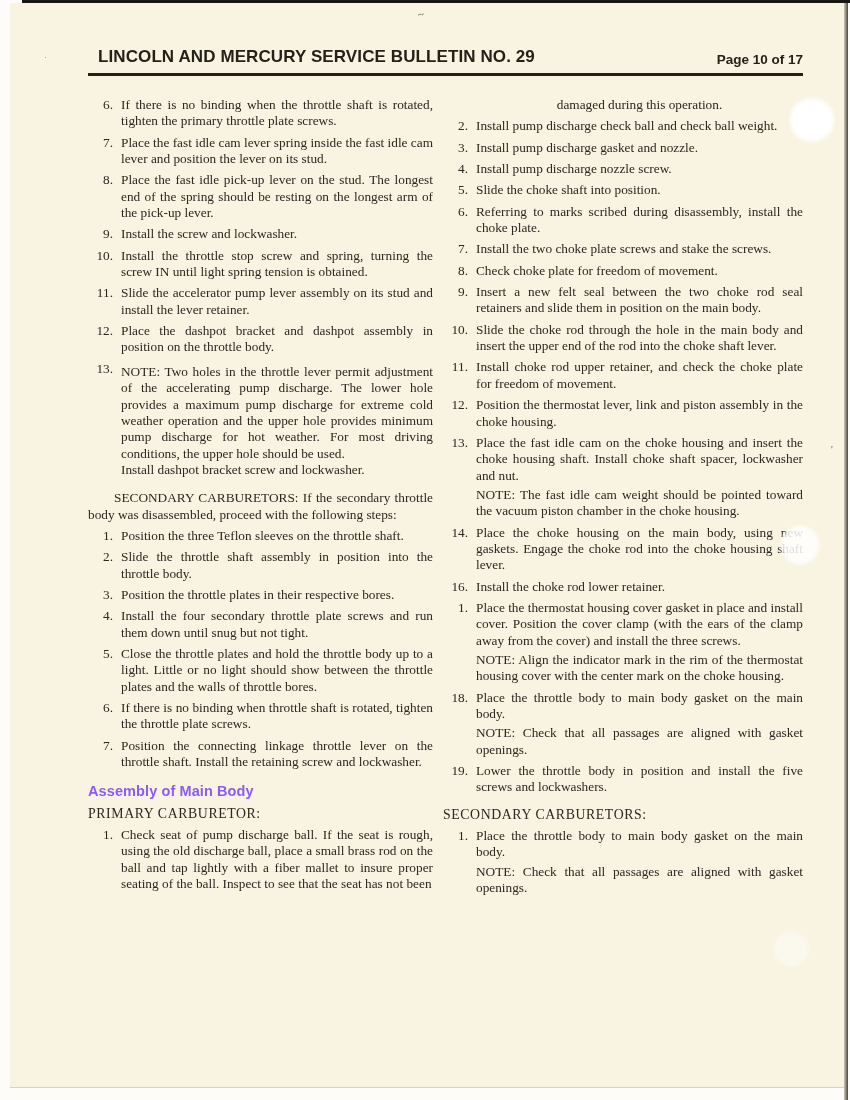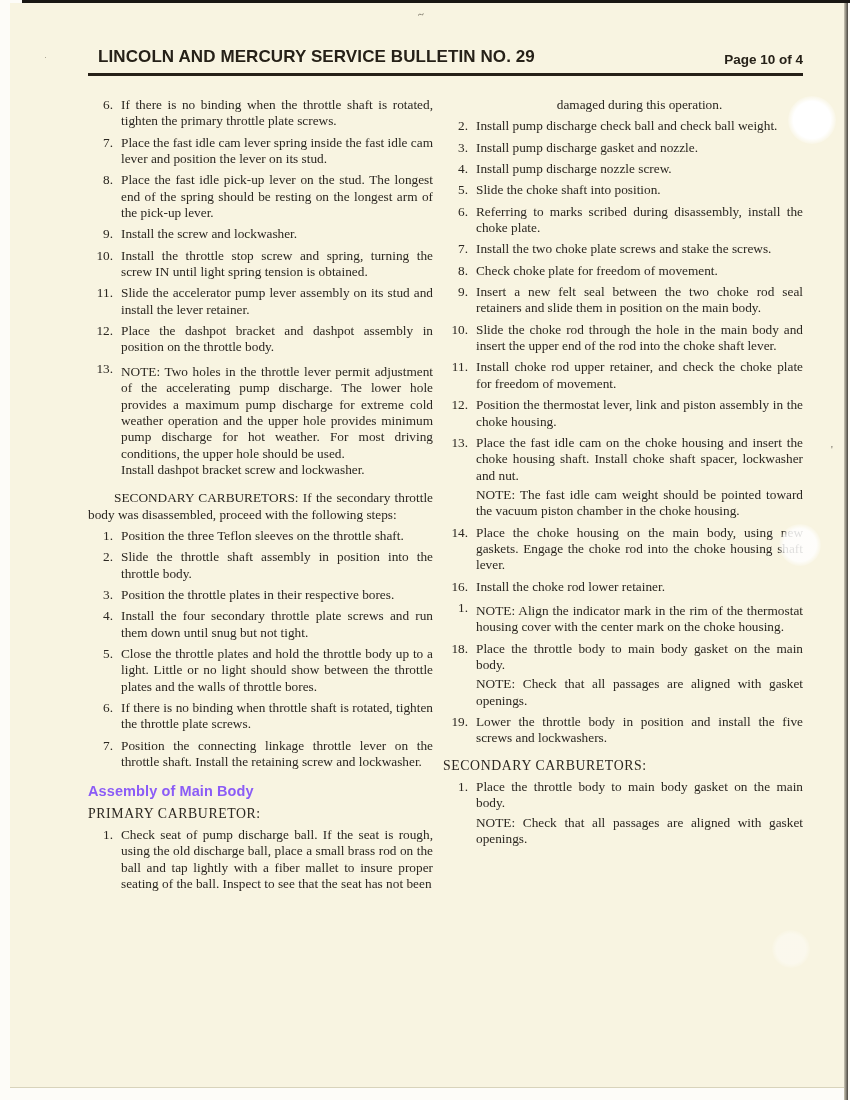--- a/index.html
+++ b/index.html
@@ -63,21 +63,21 @@
   .mark-top{position:absolute;left:418px;top:8px;color:#5f5a4c;font-size:11px;transform:rotate(-8deg);z-index:6;}
   .mark-right{position:absolute;left:831px;top:444px;color:#57524a;font-size:10px;z-index:6;}
   .mark-left{position:absolute;left:44px;top:52px;color:#8a8374;font-size:9px;z-index:6;}
 </style>
 </head>
 <body>
 
 <div class="paper">
   <div class="header">
     <span class="title">LINCOLN AND MERCURY SERVICE BULLETIN NO. 29</span>
-    <span class="pagenum">Page 10 of 4</span>
+    <span class="pagenum">Page 10 of 17</span>
   </div>
   <div class="rule"></div>
 
   <div class="col left">
       <div class="li">
         <span class="num">6.</span>
         <div class="litxt">
           <div class="t">If there is no binding when the throttle shaft is rotated, tighten the primary throttle plate screws.</div>
         </div>
       </div>
@@ -259,20 +259,21 @@
       </div>
       <div class="li">
         <span class="num">16.</span>
         <div class="litxt">
           <div class="t">Install the choke rod lower retainer.</div>
         </div>
       </div>
       <div class="li">
         <span class="num">1.</span>
         <div class="litxt">
+          <div class="t">Place the thermostat housing cover gasket in place and install cover. Position the cover clamp (with the ears of the clamp away from the cover) and install the three screws.</div>
           <div class="t note">NOTE: Align the indicator mark in the rim of the thermostat housing cover with the center mark on the choke housing.</div>
         </div>
       </div>
       <div class="li">
         <span class="num">18.</span>
         <div class="litxt">
           <div class="t">Place the throttle body to main body gasket on the main body.</div>
           <div class="t note">NOTE: Check that all passages are aligned with gasket openings.</div>
         </div>
       </div>

